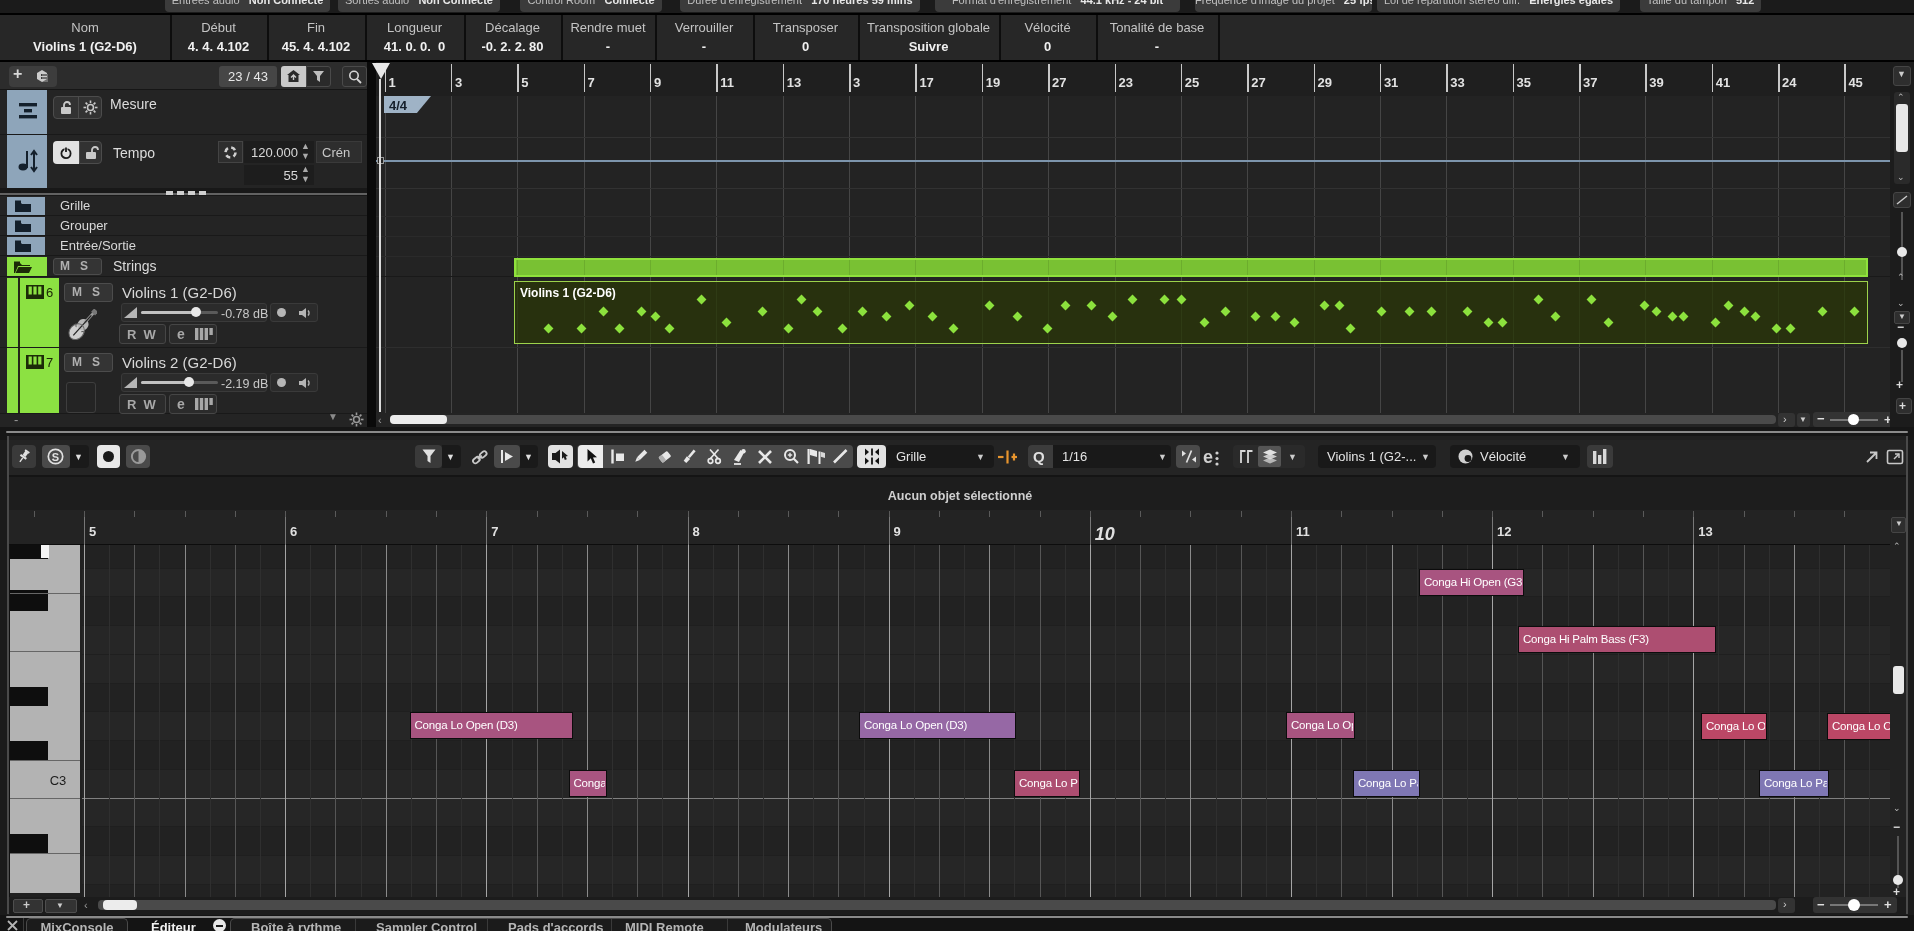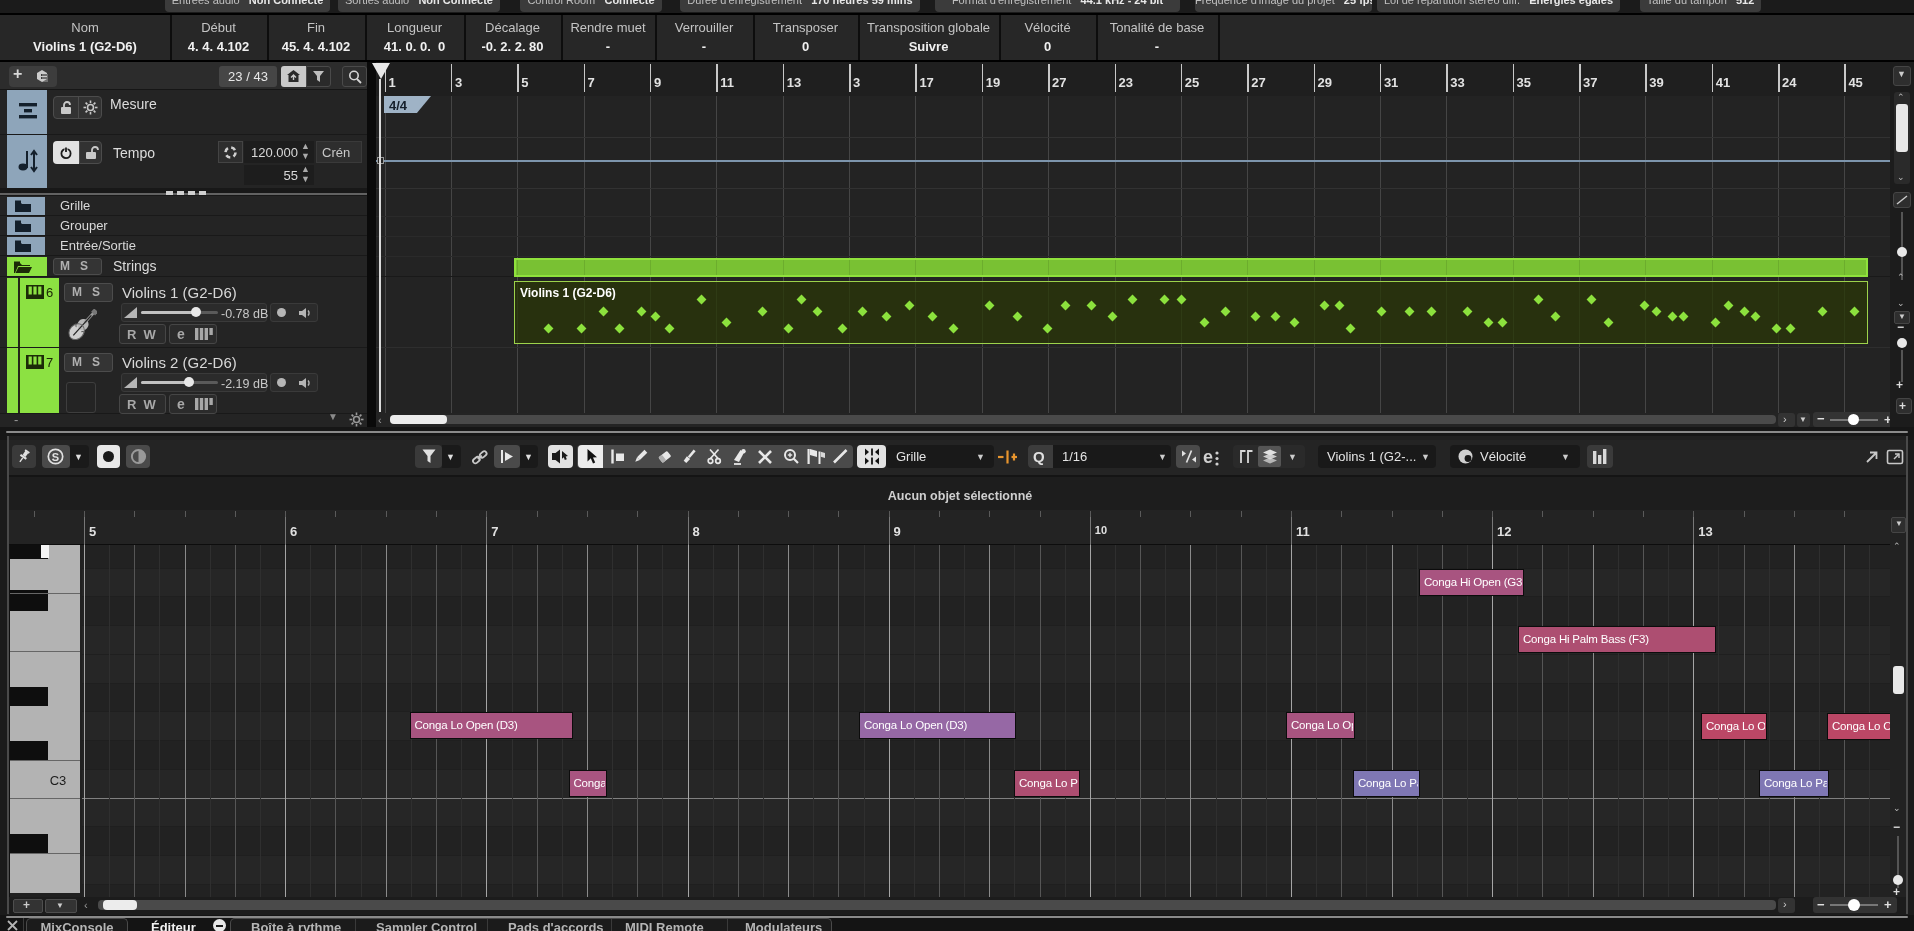--- a/index.html
+++ b/index.html
@@ -766,21 +766,21 @@
     <div class="txt" style="left:89.0px;top:524px;font-size:13px;font-weight:bold;color:#e0e0e0;">5</div>
     <div class="a" style="left:285.1px;top:517px;width:1px;height:28px;background:#777;"></div>
     <div class="txt" style="left:290.1px;top:524px;font-size:13px;font-weight:bold;color:#e0e0e0;">6</div>
     <div class="a" style="left:486.3px;top:517px;width:1px;height:28px;background:#777;"></div>
     <div class="txt" style="left:491.3px;top:524px;font-size:13px;font-weight:bold;color:#e0e0e0;">7</div>
     <div class="a" style="left:687.5px;top:517px;width:1px;height:28px;background:#777;"></div>
     <div class="txt" style="left:692.5px;top:524px;font-size:13px;font-weight:bold;color:#e0e0e0;">8</div>
     <div class="a" style="left:888.6px;top:517px;width:1px;height:28px;background:#777;"></div>
     <div class="txt" style="left:893.6px;top:524px;font-size:13px;font-weight:bold;color:#e0e0e0;">9</div>
     <div class="a" style="left:1089.8px;top:517px;width:1px;height:28px;background:#777;"></div>
-    <div class="txt" style="left:1094.8px;top:524px;font-size:11px;font-weight:bold;color:#e0e0e0;">10</div>
+    <div class="txt" style="left:1094.8px;top:524px;font-size:18px;font-weight:bold;color:#e0e0e0;font-style:italic;">10</div>
     <div class="a" style="left:1290.9px;top:517px;width:1px;height:28px;background:#777;"></div>
     <div class="txt" style="left:1295.9px;top:524px;font-size:13px;font-weight:bold;color:#e0e0e0;">11</div>
     <div class="a" style="left:1492.0px;top:517px;width:1px;height:28px;background:#777;"></div>
     <div class="txt" style="left:1497.0px;top:524px;font-size:13px;font-weight:bold;color:#e0e0e0;">12</div>
     <div class="a" style="left:1693.2px;top:517px;width:1px;height:28px;background:#777;"></div>
     <div class="txt" style="left:1698.2px;top:524px;font-size:13px;font-weight:bold;color:#e0e0e0;">13</div>
     <div class="a" style="left:82px;top:545px;width:1808px;height:352px;background:#262626;"></div>
     <div class="a" style="left:82px;top:545.0px;width:1808px;height:22.5px;background:#222222;"></div>
     <div class="a" style="left:82px;top:567.5px;width:1808px;height:28.8px;background:#262626;"></div>
     <div class="a" style="left:82px;top:596.3px;width:1808px;height:28.8px;background:#222222;"></div>

